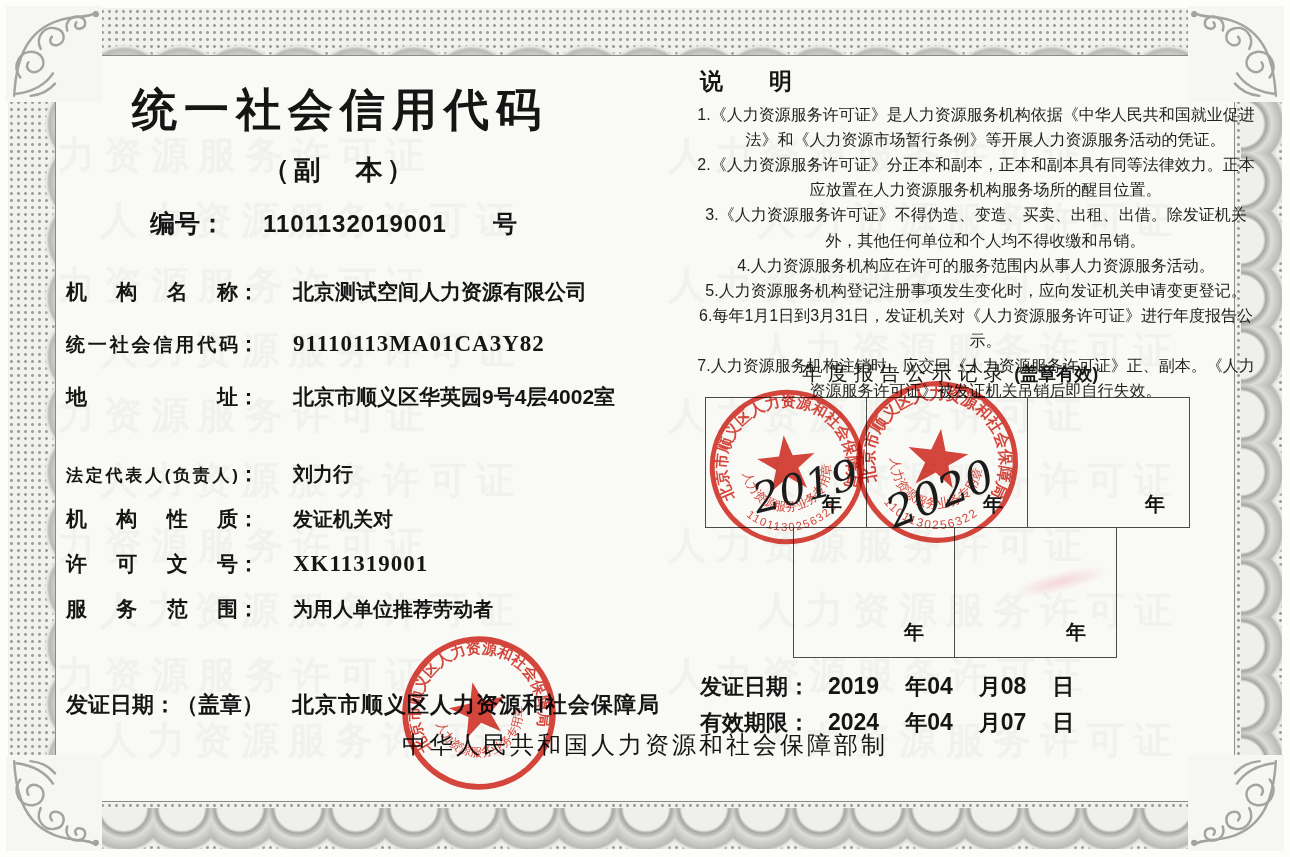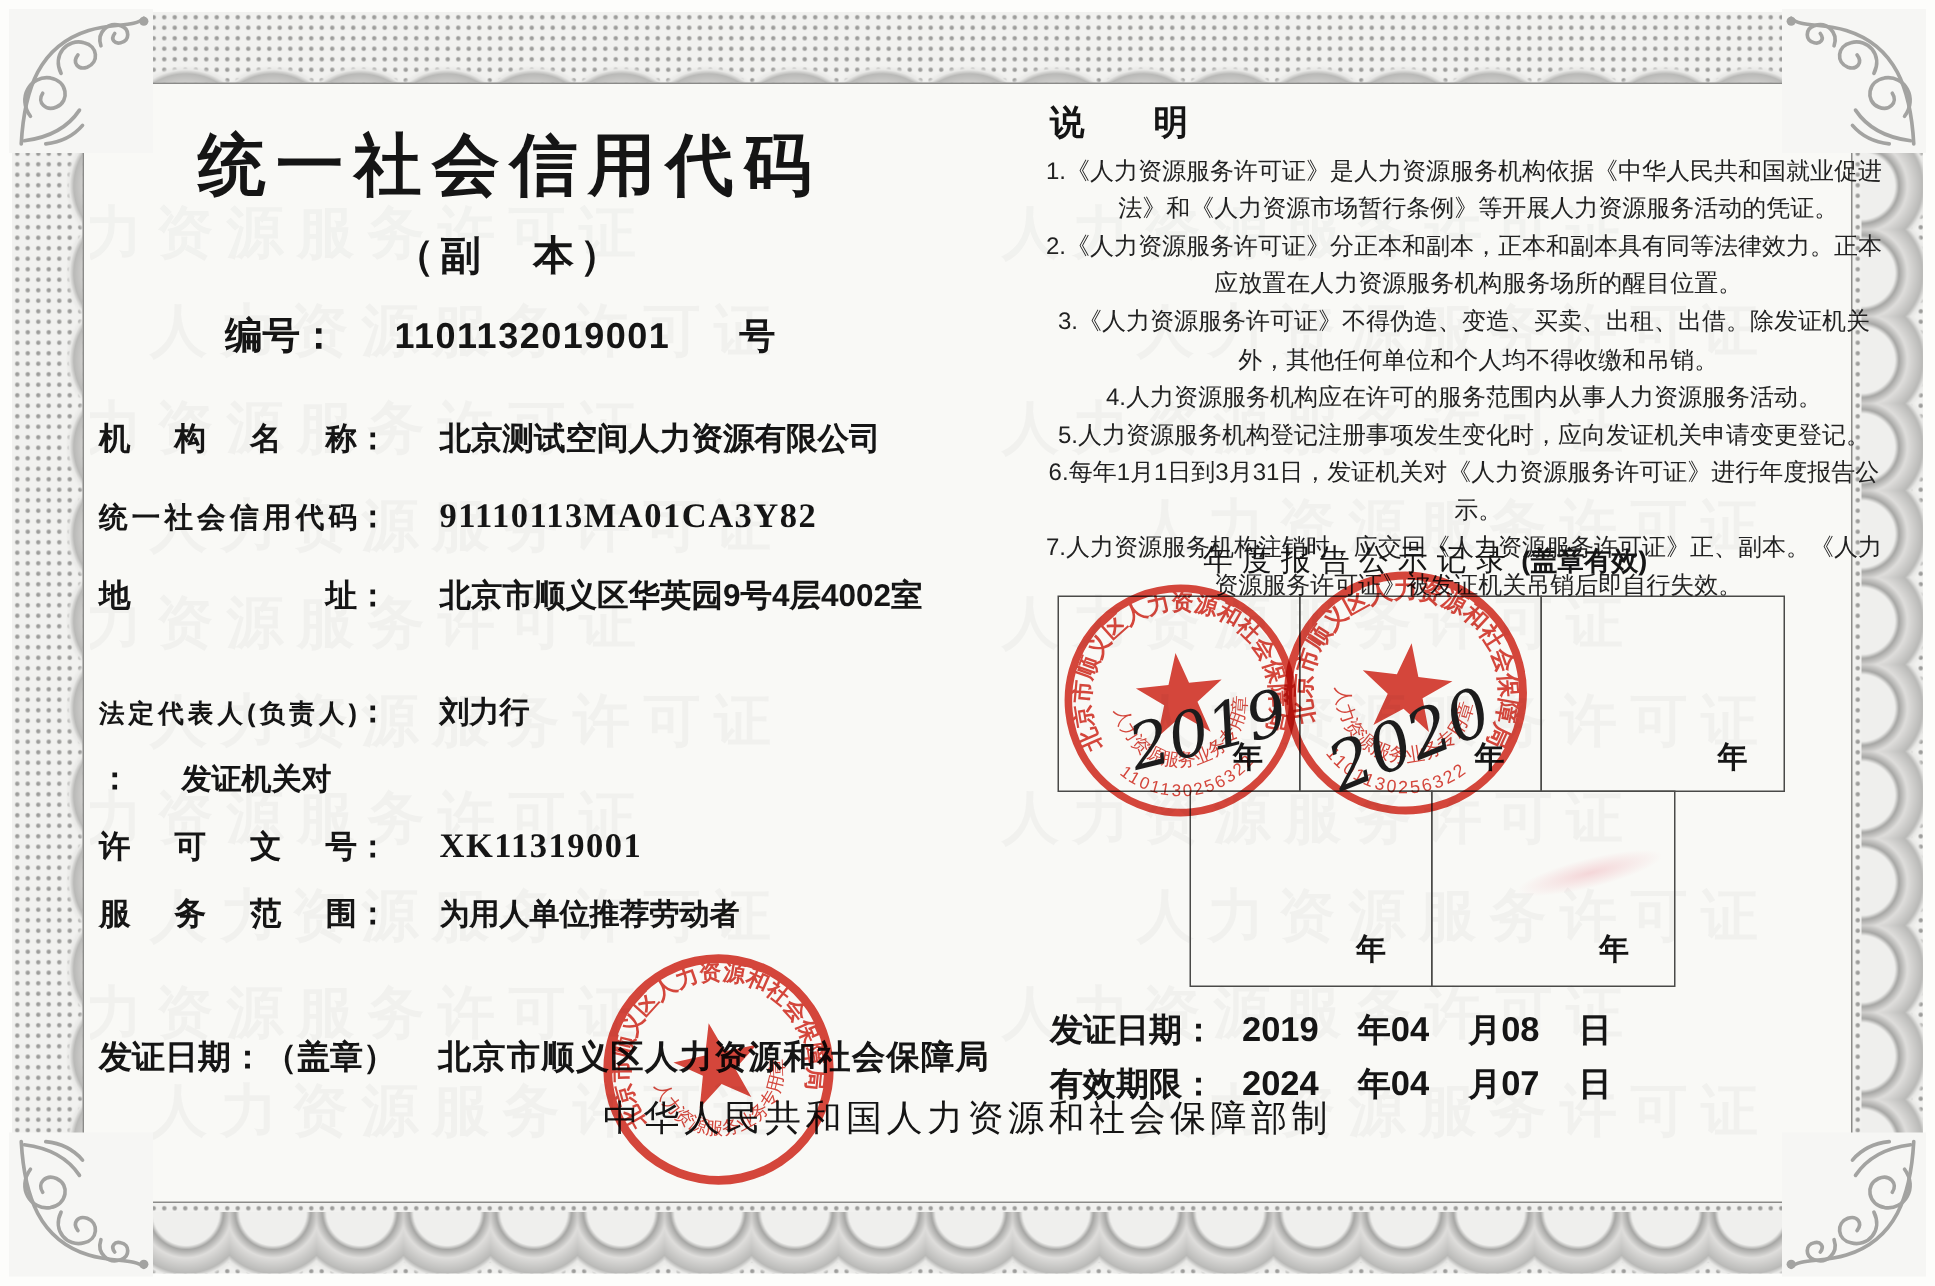--- a/index.html
+++ b/index.html
@@ -207,20 +207,21 @@
     <span class="lbl">地址</span>
       <span class="colon">：</span>
     <span class="val">北京市顺义区华英园9号4层4002室</span>
   </div>
   <div class="f-row" style="top:460px">
     <span class="lbl tiny">法定代表人(负责人)</span>
       <span class="colon">：</span>
     <span class="val cjk20">刘力行</span>
   </div>
   <div class="f-row" style="top:505px">
+    <span class="lbl">机构性质</span>
       <span class="colon">：</span>
     <span class="val cjk20">发证机关对</span>
   </div>
   <div class="f-row" style="top:550px">
     <span class="lbl">许可文号</span>
       <span class="colon">：</span>
     <span class="val code">XK11319001</span>
   </div>
   <div class="f-row" style="top:595px">
     <span class="lbl">服务范围</span>

